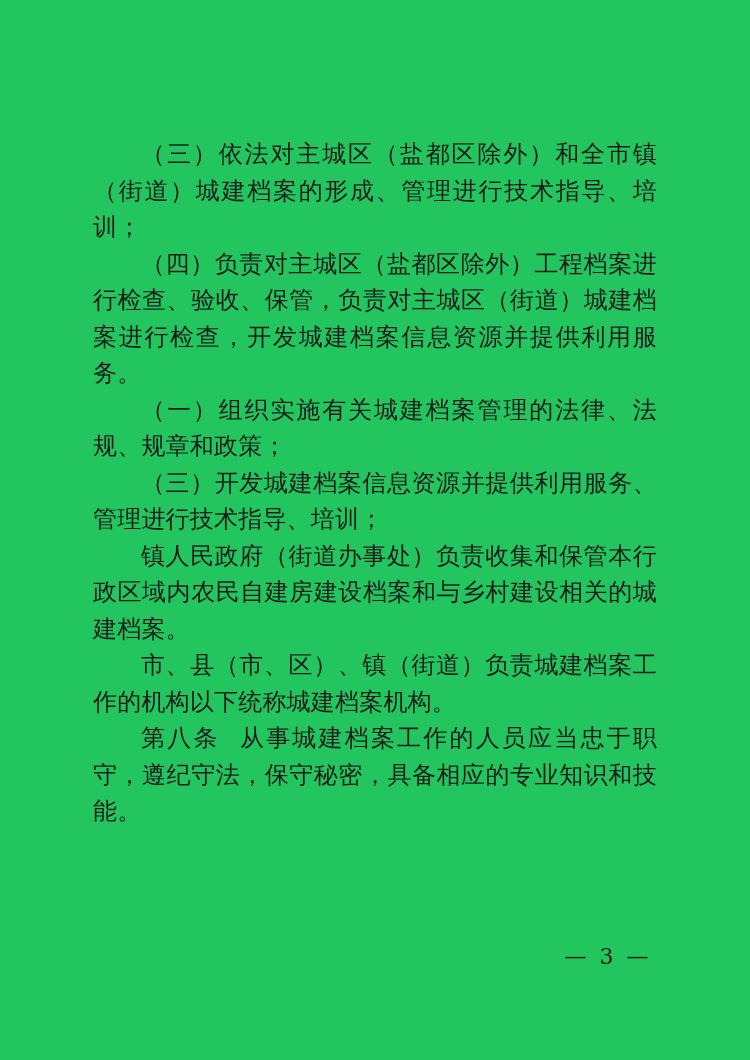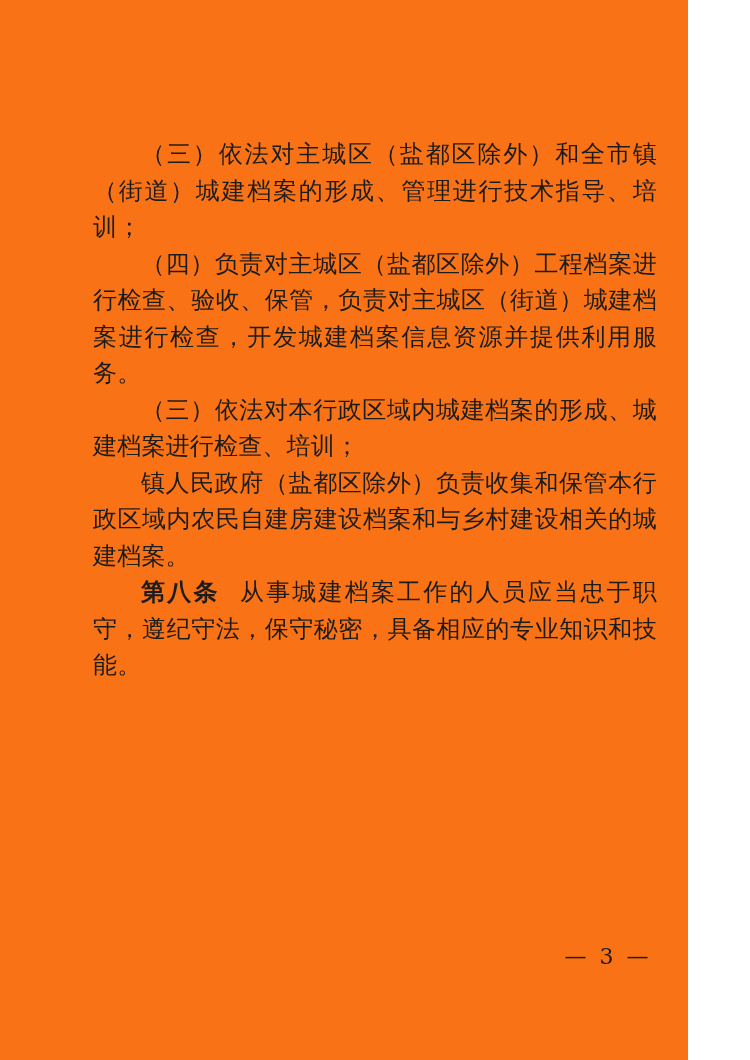--- a/index.html
+++ b/index.html
@@ -7,44 +7,44 @@
     padding: 0;
     background: #ffffff;
   }
   body {
     width: 750px;
     height: 1060px;
     font-family: "DejaVu Serif", "Liberation Serif", serif;
   }
   .page {
     position: relative;
-    width: 688px;
+    width: 750px;
     height: 1060px;
-    background: #f97316;
+    background: #22c55e;
     overflow: hidden;
   }
   .content {
     position: absolute;
     left: 93px;
     top: 136px;
     width: 564px;
   }
   .content p {
     margin: 0;
     padding: 0;
     font-size: 24px;
     line-height: 36.5px;
     color: #1c1c1c;
     text-align: justify;
     text-indent: 2em;
     letter-spacing: 0.2px;
     font-weight: 400;
   }
   .content p .lead {
-    font-weight: 700;
+    font-weight: 400;
     margin-right: 0.85em;
   }
   .page-number {
     position: absolute;
     top: 943px;
     left: 556px;
     width: 104px;
     font-size: 22px;
     line-height: 28px;
     color: #1c1c1c;
@@ -53,20 +53,22 @@
     white-space: nowrap;
   }
 </style>
 </head>
 <body>
 
 <div class="page">
   <div class="content">
     <p>（三）依法对主城区（盐都区除外）和全市镇（街道）城建档案的形成、管理进行技术指导、培训；</p>
     <p>（四）负责对主城区（盐都区除外）工程档案进行检查、验收、保管，负责对主城区（街道）城建档案进行检查，开发城建档案信息资源并提供利用服务。</p>
-    <p>（三）依法对本行政区域内城建档案的形成、城建档案进行检查、培训；</p>
-    <p>镇人民政府（盐都区除外）负责收集和保管本行政区域内农民自建房建设档案和与乡村建设相关的城建档案。</p>
+    <p>（一）组织实施有关城建档案管理的法律、法规、规章和政策；</p>
+    <p>（三）开发城建档案信息资源并提供利用服务、管理进行技术指导、培训；</p>
+    <p>镇人民政府（街道办事处）负责收集和保管本行政区域内农民自建房建设档案和与乡村建设相关的城建档案。</p>
+    <p>市、县（市、区）、镇（街道）负责城建档案工作的机构以下统称城建档案机构。</p>
     <p><span class="lead">第八条</span><span>从事城建档案工作的人员应当忠于职守，遵纪守法，保守秘密，具备相应的专业知识和技能。</span></p>
 
   </div>
 
   <div class="page-number">— 3 —</div>
 </div>
 
 </body></html>

